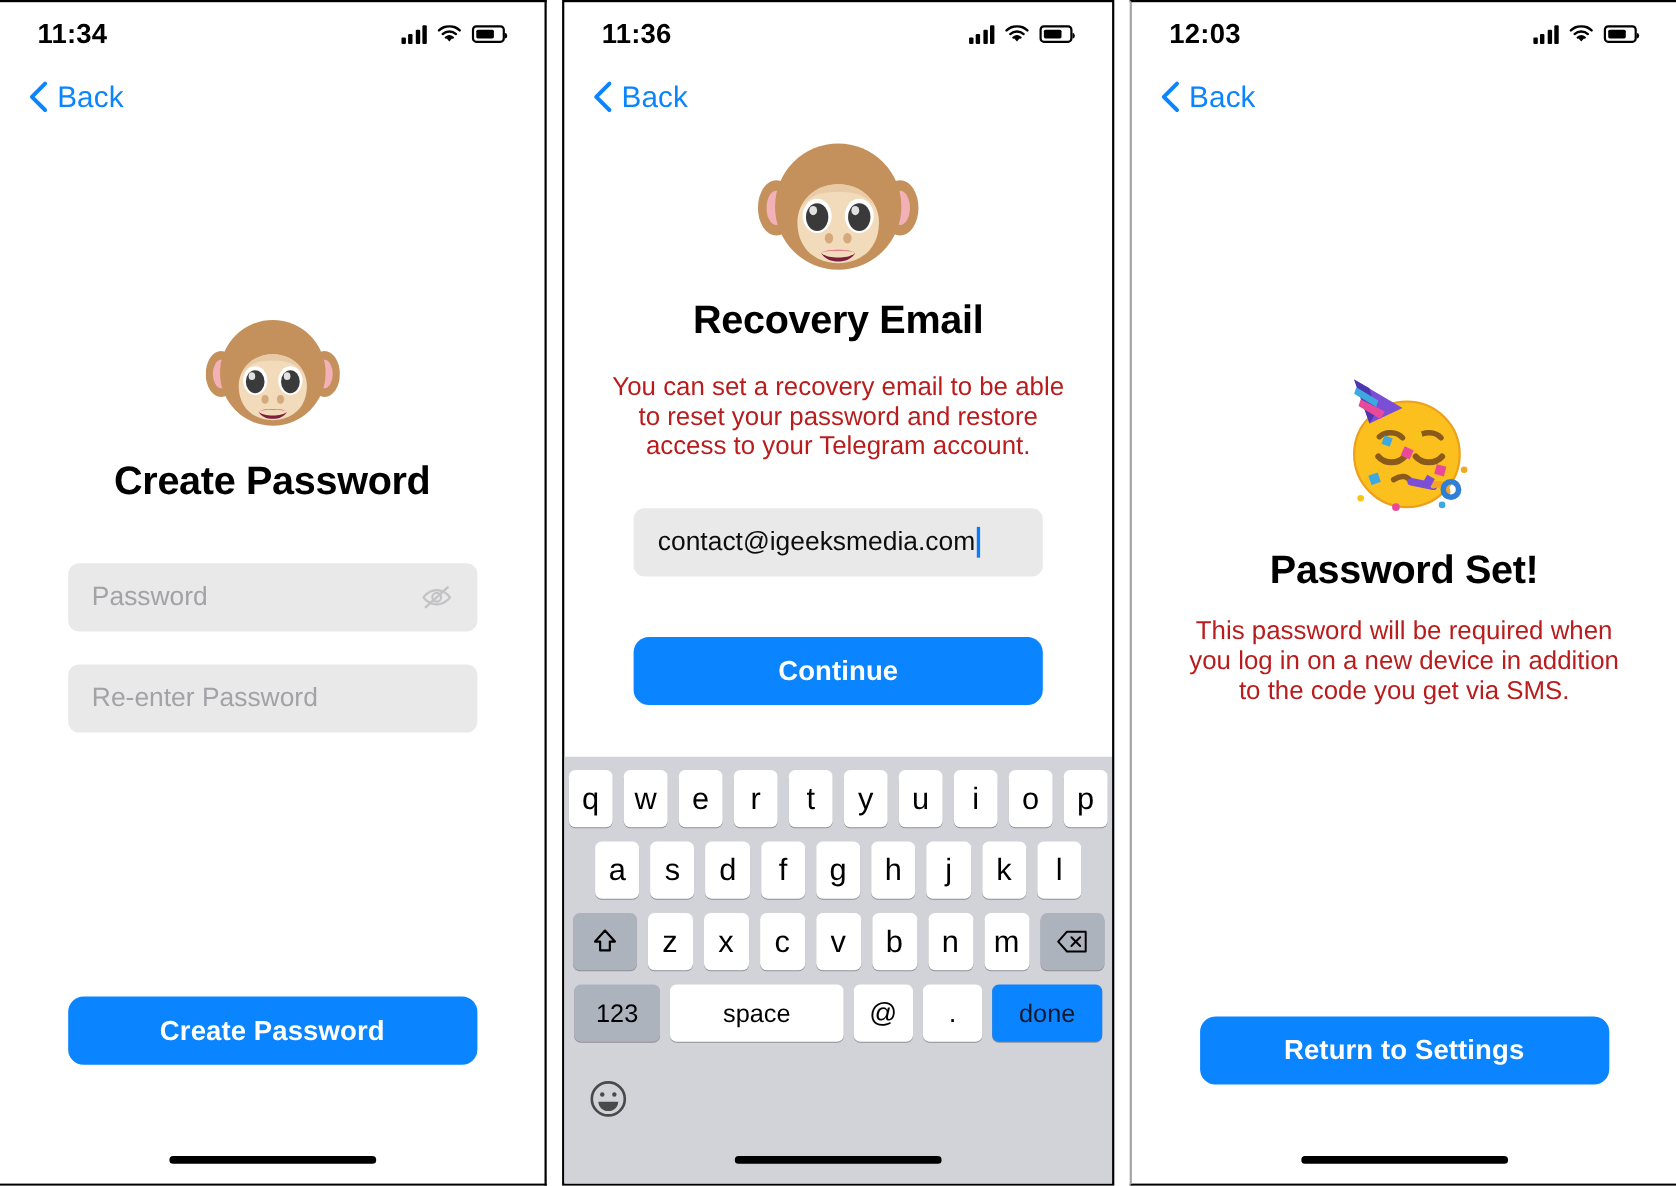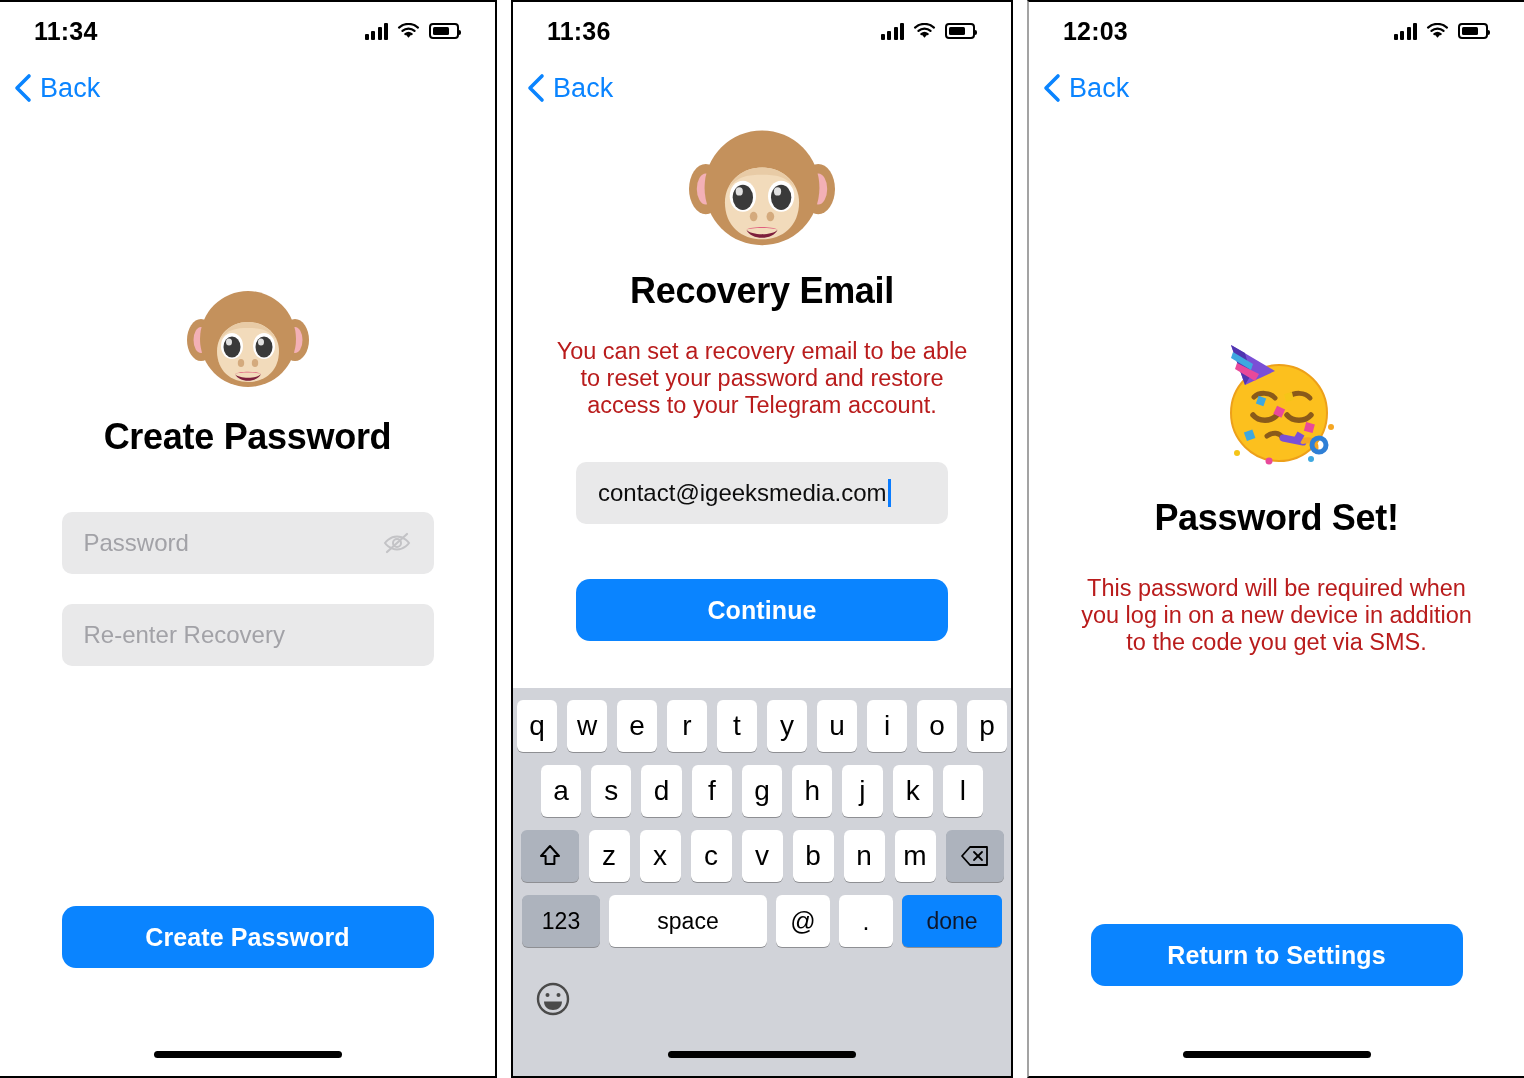--- a/index.html
+++ b/index.html
@@ -79,21 +79,21 @@
     width: 72%;
     background: #000;
     border-radius: 1.5px;
   }
 
   
   .navbar {
     height: 56px;
     display: flex;
     align-items: center;
-    padding-left: 12px;
+    padding-left: 24px;
     gap: 6px;
     cursor: pointer;
   }
   .chev { width: 22px; height: 30px; flex: none; }
   .back-label {
     font-size: 27px;
     color: #0a84ff;
     letter-spacing: .1px;
   }
 
@@ -236,21 +236,21 @@
     display: flex;
     align-items: center;
     padding-left: 18px;
     height: 56px;
   }
   .emoji-key { width: 36px; height: 36px; cursor: pointer; }
 
   
   .p3 .emoji-art { margin-top: 225px; }
   .p3 .screen-title { margin-top: 28px; }
-  .p3 .screen-desc { margin-top: 36px; width: 400px; }
+  .p3 .screen-desc { margin-top: 21px; width: 400px; }
   .p3 .cta { position: absolute; bottom: 90px; }
 </style>
 </head>
 <body>
 
 <div class="board">
 
   <div class="phone p1">
     <div class="statusbar">
       <span class="status-time">11:34</span>
@@ -305,21 +305,21 @@
       <div class="field f1">
         <span class="ph">Password</span>
         <svg class="eye" viewBox="0 0 30 24">
           <path d="M3 12s4.4-6.5 12-6.5S27 12 27 12s-4.4 6.5-12 6.5S3 12 3 12z" stroke="#c3c3c6" stroke-width="2" fill="none"></path>
           <circle cx="15" cy="12" r="4" stroke="#c3c3c6" stroke-width="2" fill="none"></circle>
           <line x1="5" y1="21" x2="25" y2="3" stroke="#c3c3c6" stroke-width="2.2" stroke-linecap="round"></line>
         </svg>
       </div>
 
       <div class="field f2">
-        <span class="ph">Re-enter Recovery</span>
+        <span class="ph">Re-enter Password</span>
       </div>
 
       <button class="cta">Create Password</button>
     </div>
     <div class="home-indicator"></div>
   </div>
 
   <div class="phone p2">
     <div class="statusbar">
       <span class="status-time">11:36</span>

